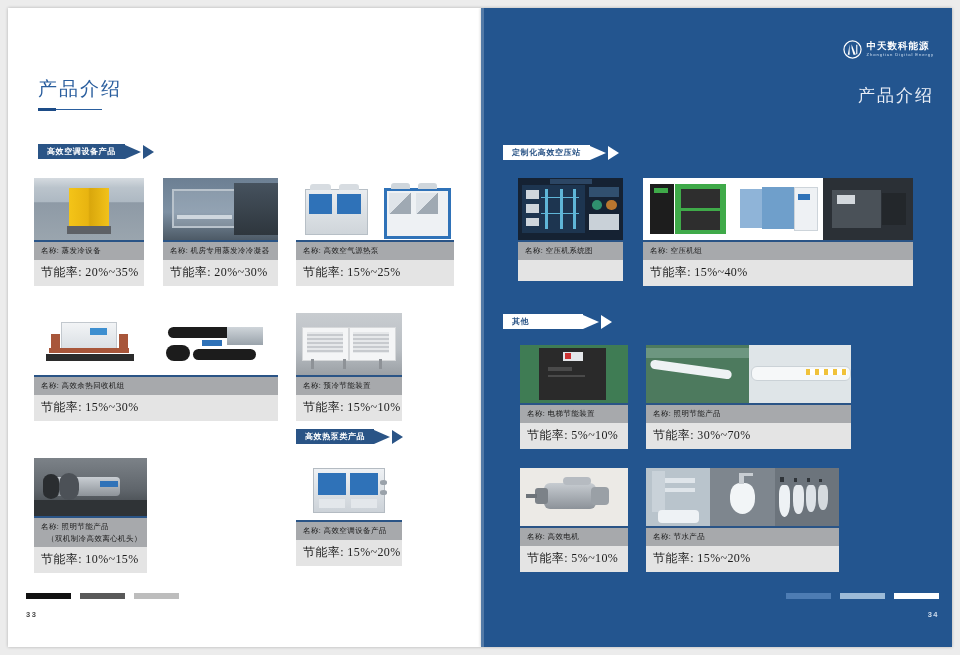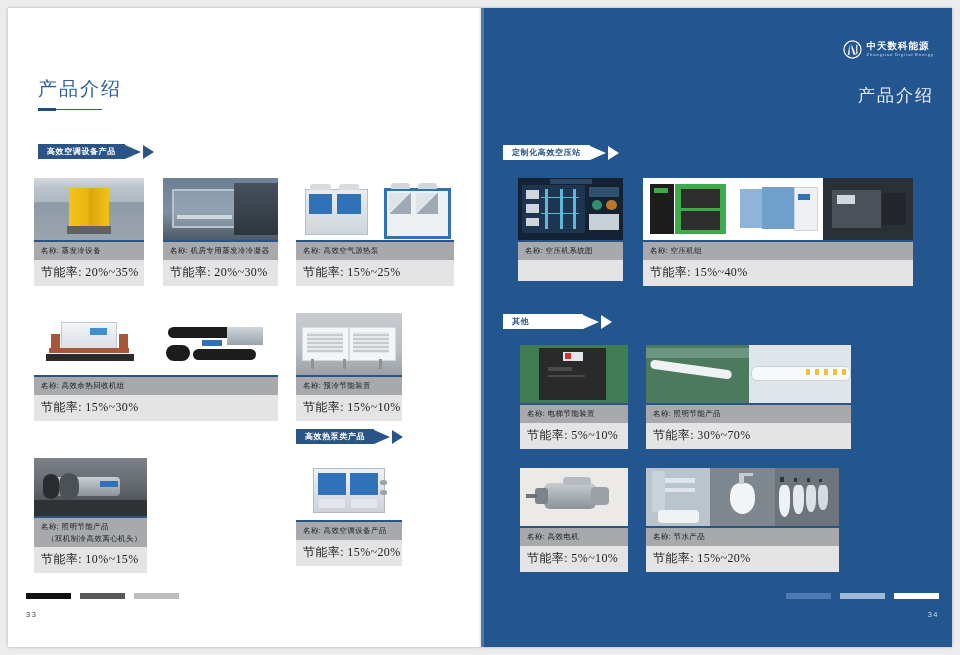--- a/index.html
+++ b/index.html
@@ -80,21 +80,21 @@
   .card .name{font-size:7.5px;color:#1b1b1b;letter-spacing:.4px;line-height:1.55;white-space:nowrap;}
   .card .name.indent{padding-left:6px;}
   .card .ratebar{background:#e4e4e4;padding:4px 7px 5px 7px;min-height:9px;}
   .card .rate{font-size:12px;color:#1b1b1b;letter-spacing:.4px;white-space:nowrap;}
 
   
   .foot{position:absolute;}
   .foot .bars{display:flex;gap:9px;}
   .foot .bars i{display:block;width:45px;height:6px;}
   .foot .pg{margin-top:11px;font-size:7.5px;letter-spacing:1.5px;
-    font-family:"Liberation Sans","DejaVu Sans",sans-serif;}
+    font-family:"Liberation Sans","DejaVu Sans",sans-serif;font-weight:bold;}
   .foot-left .pg{color:#4a4a4a;}
   .foot-right .pg{color:#cfdcec;}
 </style>
 </head>
 <body>
 
 <div class="spread">
 
   <div class="page-left">
 

